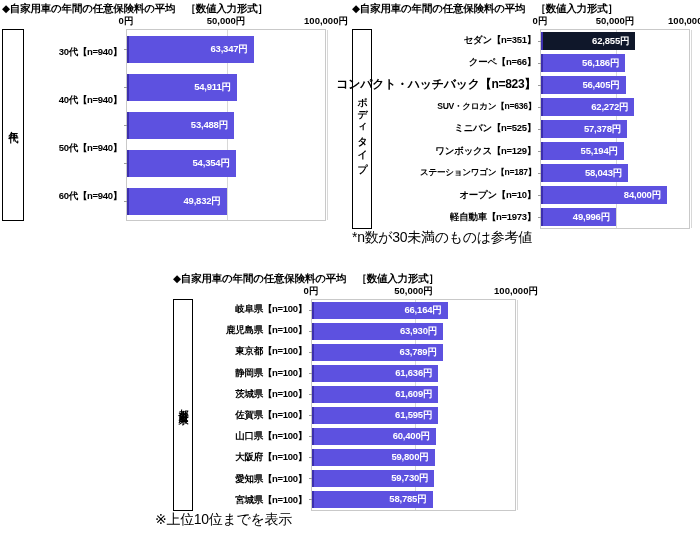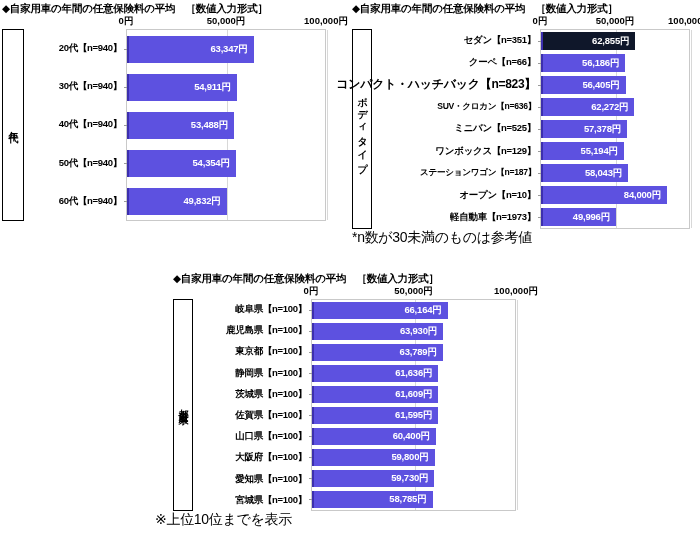--- a/index.html
+++ b/index.html
@@ -146,21 +146,20 @@
     <div class="axis-row" id="axis-age">
         <span class="axis-tick t0" style="left: 124px;">0円</span>
         <span class="axis-tick t1" style="left: 224px;">50,000円</span>
         <span class="axis-tick t2" style="left: 324px;">100,000円</span>
       </div>
     <div class="chart-body" id="body-age">
         <div class="axis-title-box" style="width: 22px; height: 192px;">
           <div class="axis-title-text">年代</div>
         </div>
         <div class="cat-col" style="width: 102px; height: 192px;">
-          <div class="cat-label" style="height: 38.4px;">20代【n=940】</div>
           <div class="cat-label" style="height: 38.4px;">30代【n=940】</div>
           <div class="cat-label" style="height: 38.4px;">40代【n=940】</div>
           <div class="cat-label" style="height: 38.4px;">50代【n=940】</div>
           <div class="cat-label" style="height: 38.4px;">60代【n=940】</div>
         </div>
         <div class="plot" style="width: 200px; height: 192px;">
           <div class="gridline" style="left: 100px;"></div>
           <div class="gridline" style="left: 200px;"></div>
           <div class="bars">
             <div class="bar-row" style="height: 27px;">

